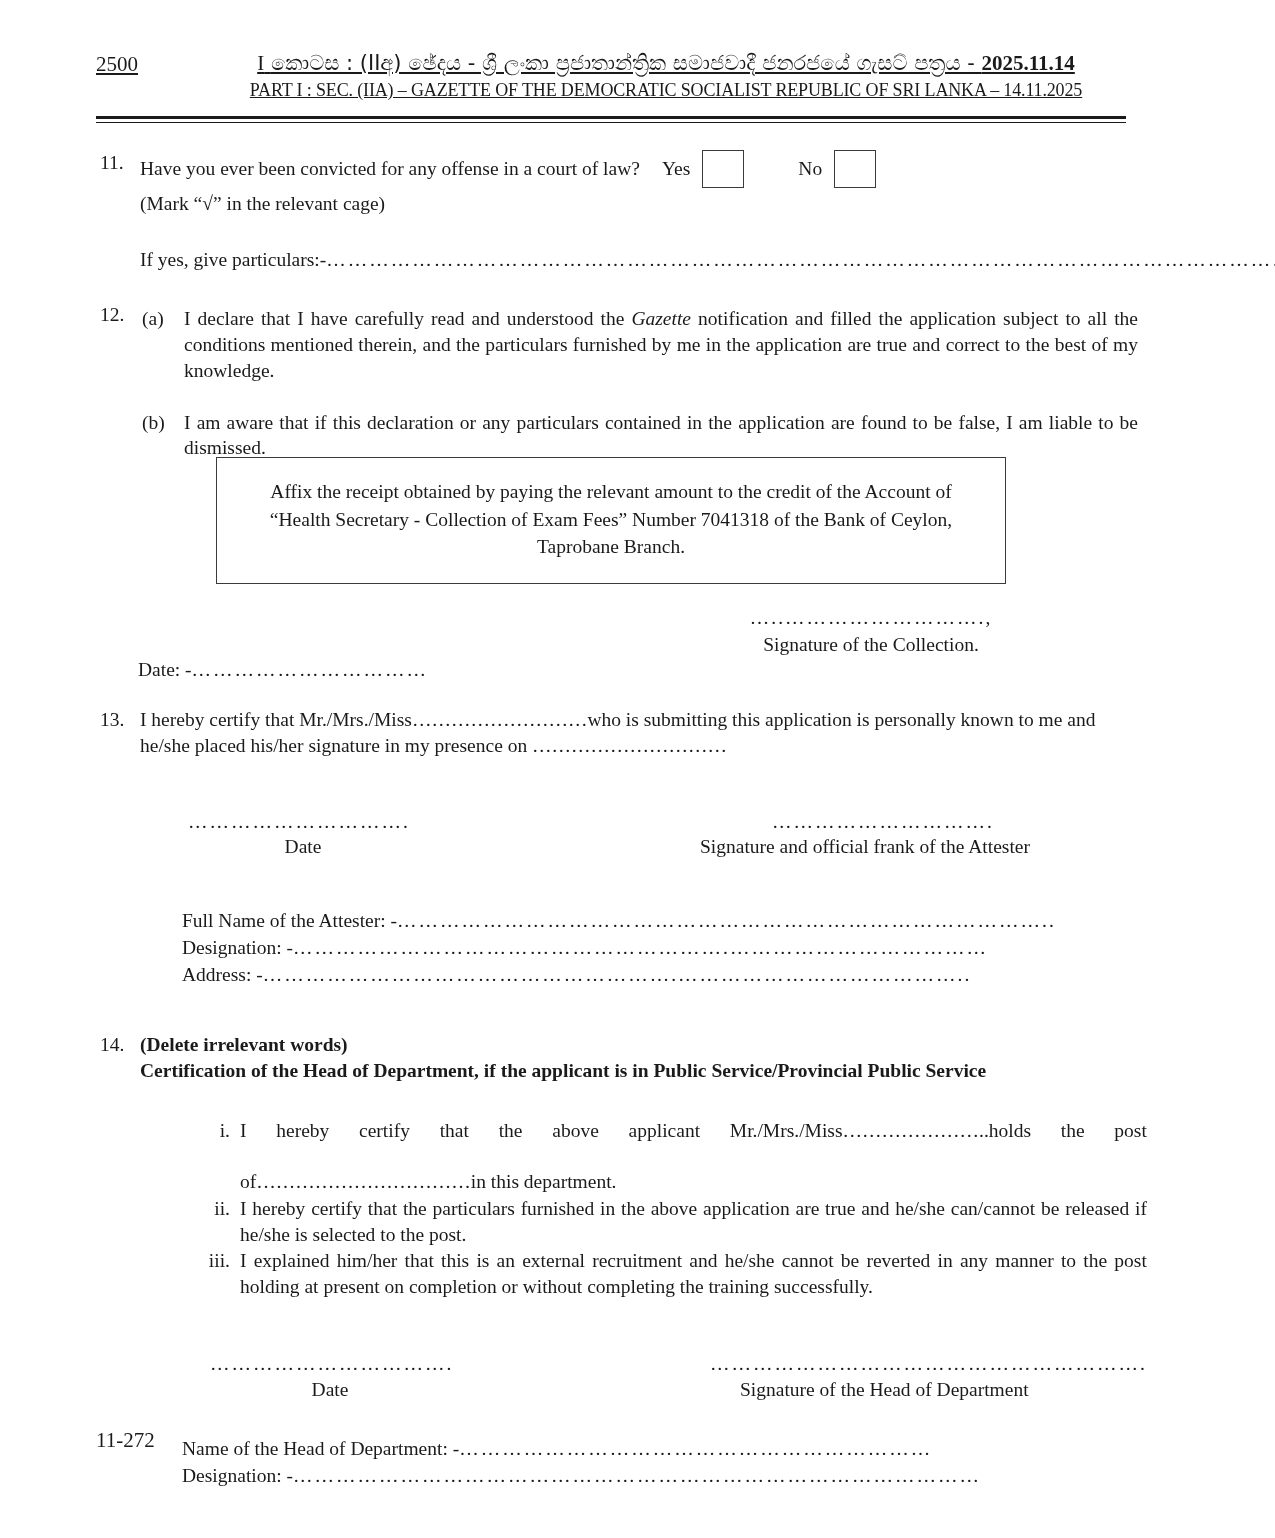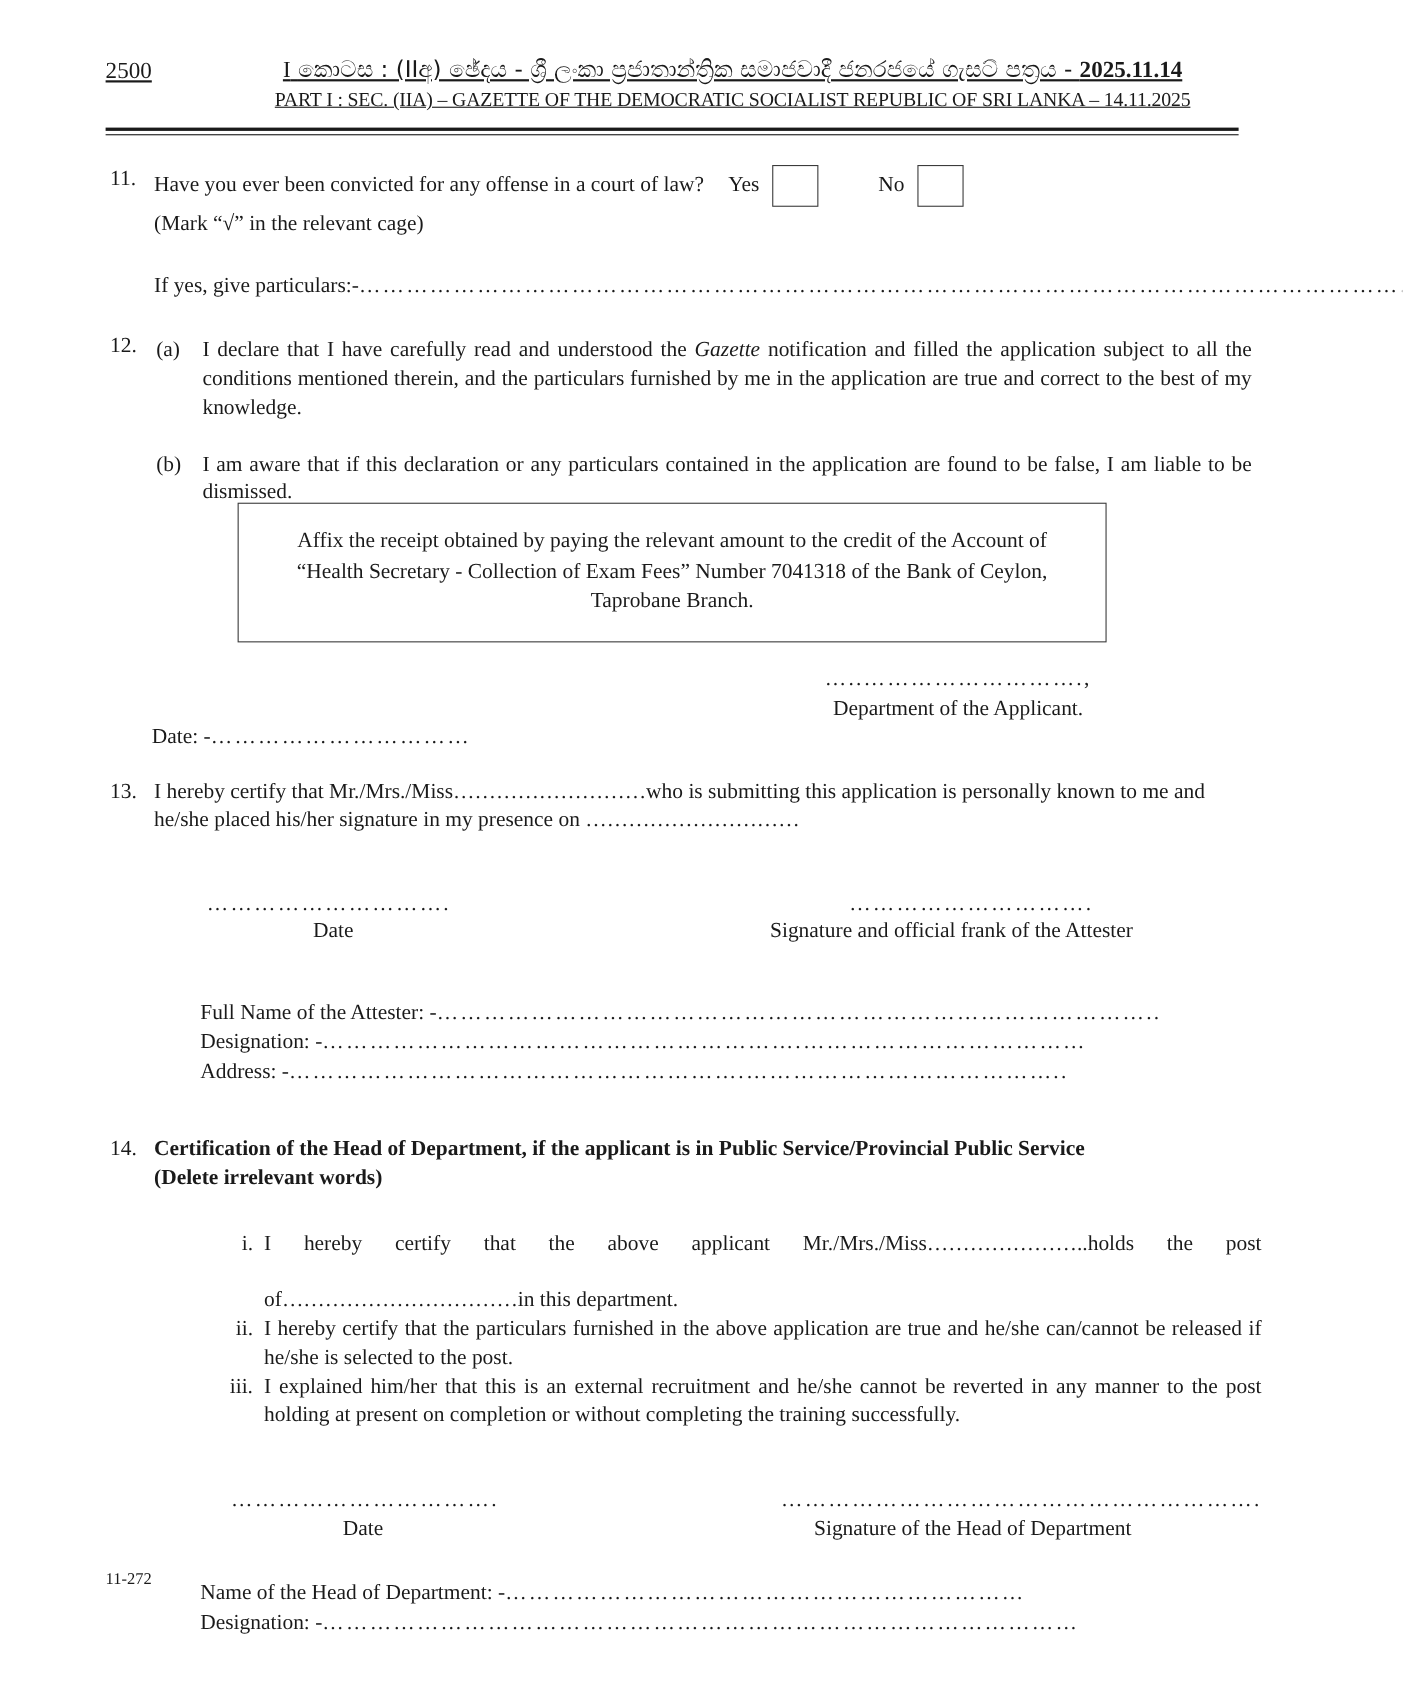--- a/index.html
+++ b/index.html
@@ -253,21 +253,21 @@
   .romantext.spread::after {
     content: "";
     display: inline-block;
     width: 100%;
   }
 
   .footer {
     position: absolute;
     left: 96px;
     top: 1428px;
-    font-size: 15px;
+    font-size: 21px;
   }
 </style>
 </head>
 <body>
 
 <div class="page">
 
   <div class="header">
     <div class="header-row1">
       <div class="folio">2500</div>
@@ -323,21 +323,21 @@
       <div>Affix the receipt obtained by paying the relevant amount to the credit of the Account of</div>
       <div>“Health Secretary - Collection of Exam Fees” Number 7041318 of the Bank of Ceylon,</div>
       <div>Taprobane Branch.</div>
     </div>
 
     <div style="height:138px"></div>
 
     <div class="sigblock">
       <div class="sig-right">
         <div class="sig-dots">…..……………………….,</div>
-        <div class="sig-caption">Department of the Applicant.</div>
+        <div class="sig-caption">Signature of the Collection.</div>
       </div>
       <div class="date-left"><span>Date: -</span><span class="sig-dots">……………………………</span></div>
     </div>
 
     <div style="height:12px"></div>
 
     <div class="numbered">
       <div class="num">13.</div>
       <div class="numbody">
         <div><span>I hereby certify that Mr./Mrs./Miss</span><span>………………………</span><span>who is submitting this application is personally known to me and he/she placed his/her signature in my presence on </span><span>…………………………</span></div>
@@ -372,22 +372,22 @@
           </div>
         </div>
       </div>
     </div>
 
     <div class="spacer-lg"></div>
 
     <div class="numbered">
       <div class="num">14.</div>
       <div class="numbody">
+        <div class="bold">(Delete irrelevant words)</div>
         <div class="bold" style="text-align:justify;">Certification of the Head of Department, if the applicant is in Public Service/Provincial Public Service</div>
-        <div class="bold">(Delete irrelevant words)</div>
 
         <div class="spacer-md"></div>
 
         <div class="romanlist">
           <div class="romanitem">
             <div class="romanlabel">i.</div>
             <div class="romantext">
               <span class="romantext spread" style="display:block;"><span>I hereby certify that the above applicant Mr./Mrs./Miss</span><span>…………………..</span><span>holds the post</span></span>
               <span style="display:block;"><span>of</span><span>……………………………</span><span>in this department.</span></span>
             </div>

